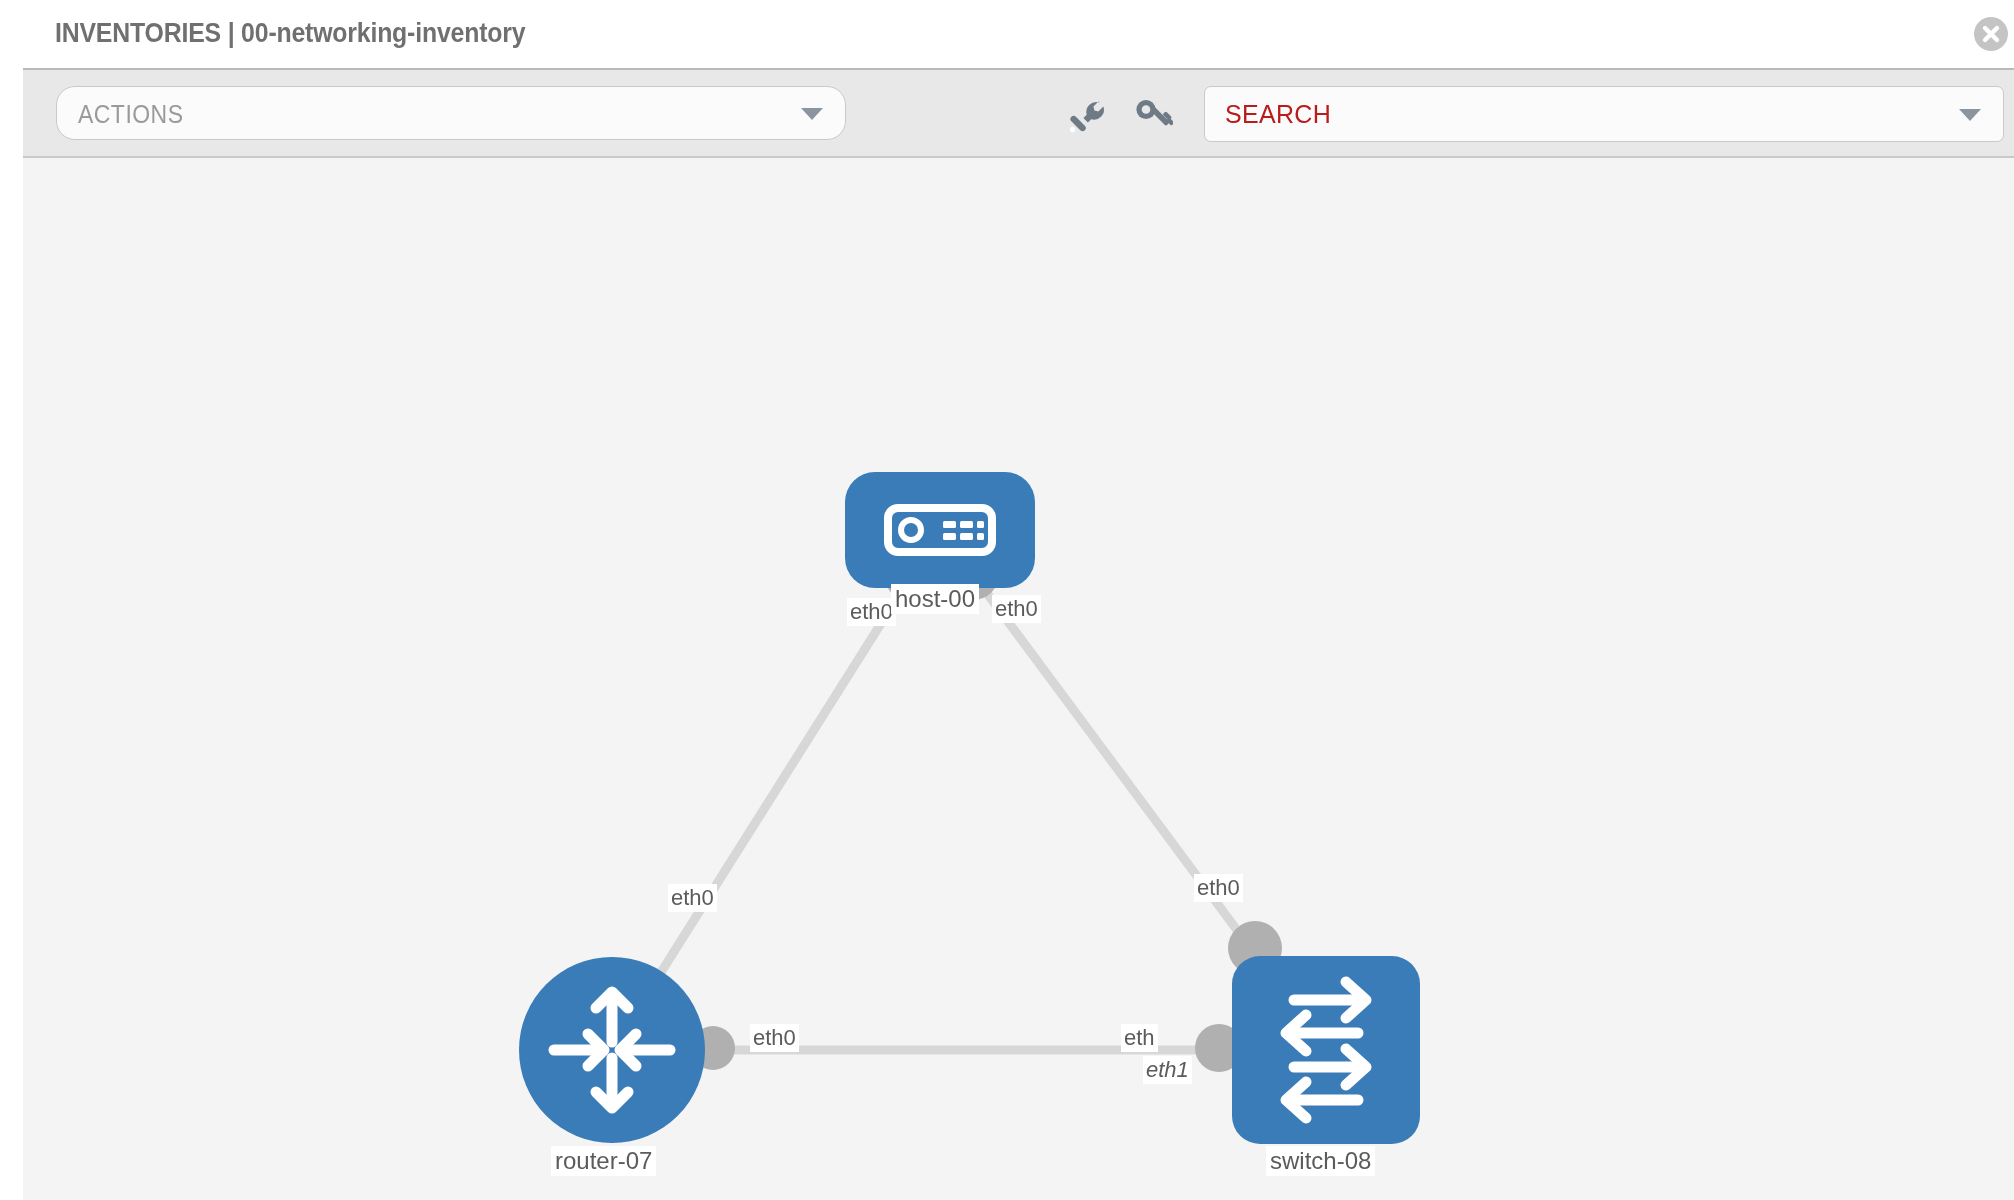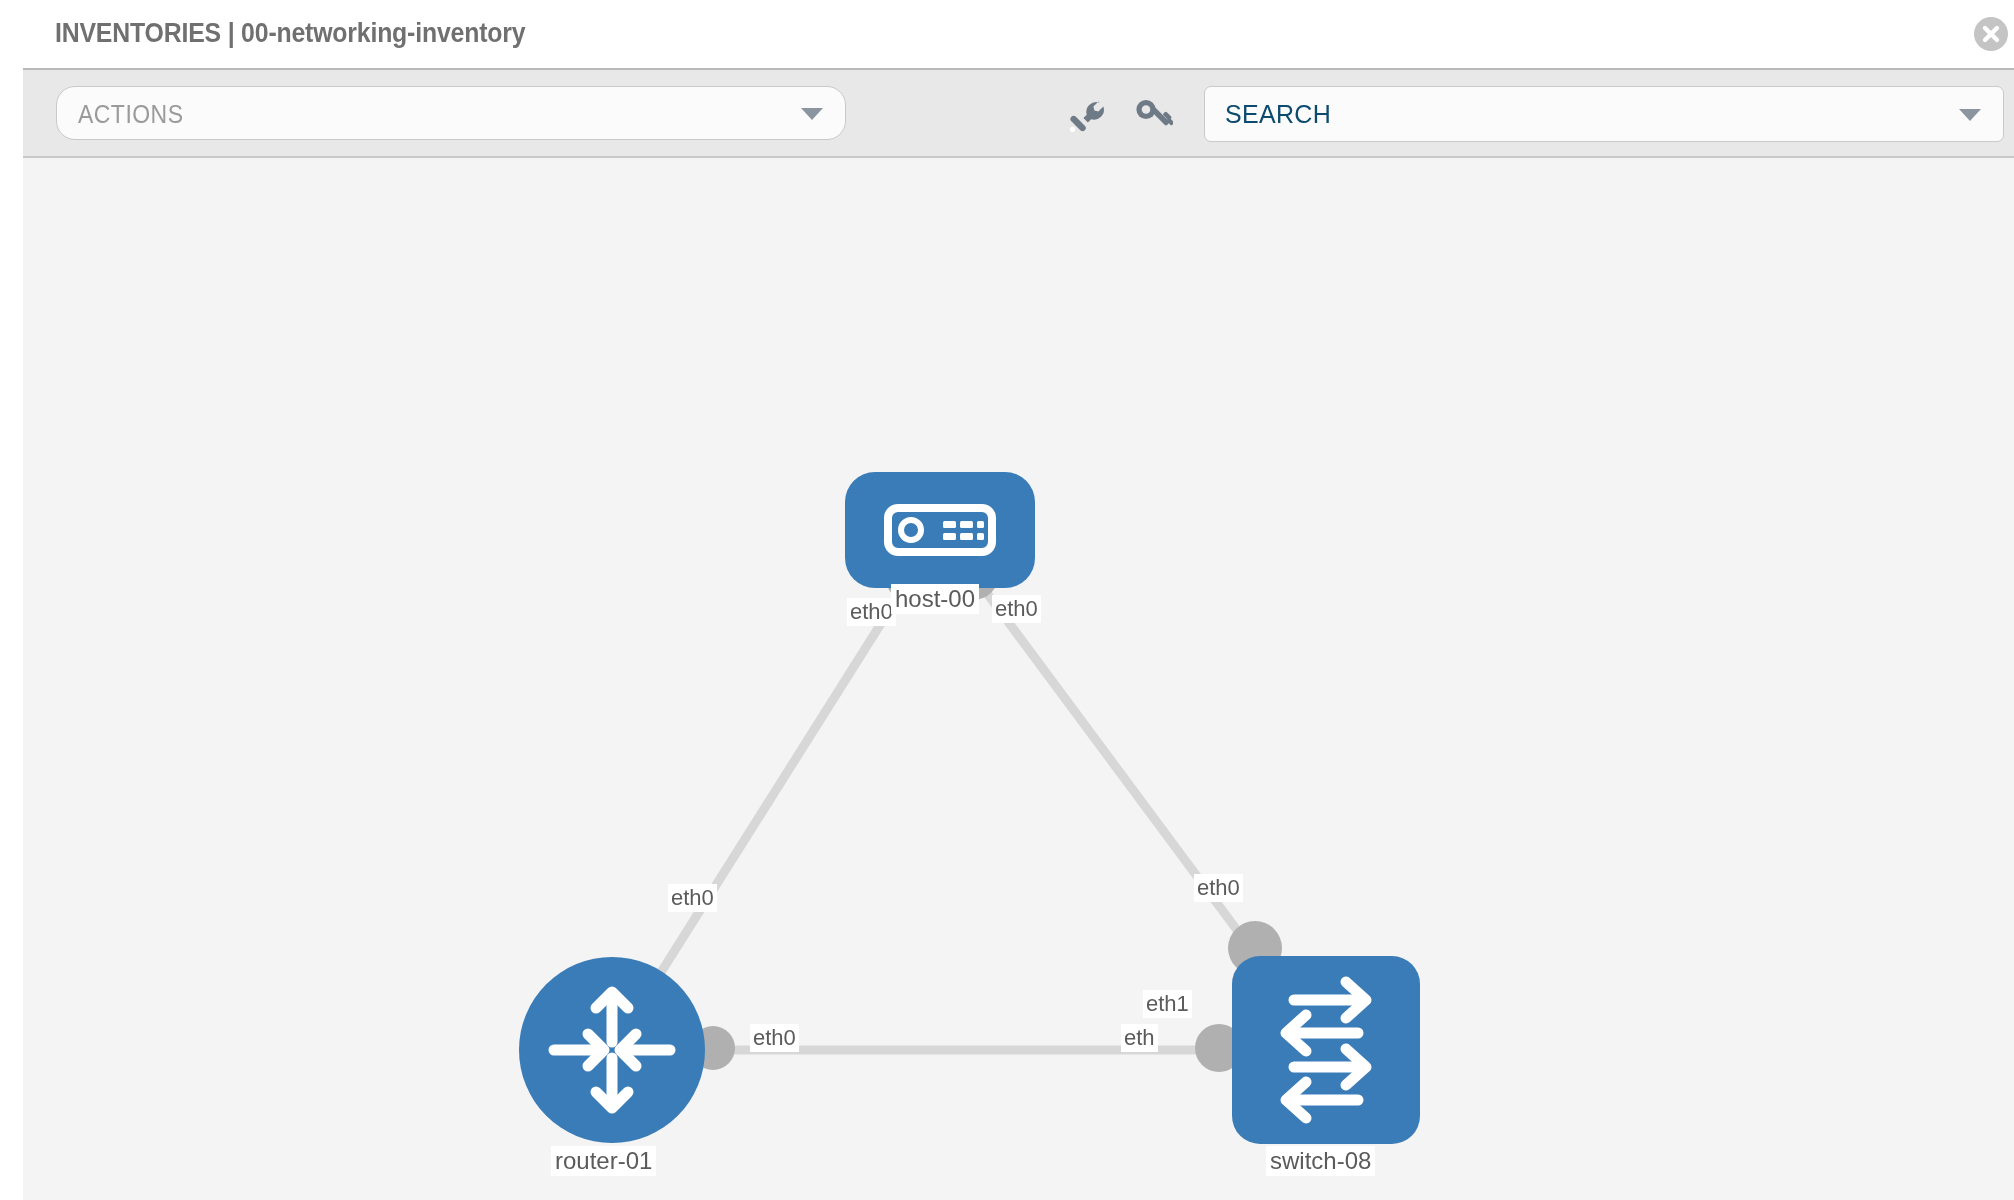--- a/index.html
+++ b/index.html
@@ -120,21 +120,21 @@
     border: 1px solid #c9c9c9;
     border-radius: 7px;
     box-sizing: border-box;
     cursor: text;
   }
   .search-label {
     position: absolute;
     left: 20px;
     top: 13px;
     font-size: 25px;
-    color: #0c4a6e;
+    color: #b91c1c;
     letter-spacing: 0.3px;
     white-space: nowrap;
   }
 
   
   .canvas {
     position: absolute;
     left: 0; top: 158px;
     width: 2014px;
     height: 1130px;
@@ -290,20 +290,20 @@
       </g>
     </svg>
 
     <div class="iface-label" style="left:824px; top:440px;">eth0</div>
     <div class="iface-label" style="left:969px; top:437px;">eth0</div>
     <div class="iface-label" style="left:645px; top:726px;">eth0</div>
     <div class="iface-label" style="left:1171px; top:716px;">eth0</div>
     <div class="iface-label" style="left:727px; top:866px;">eth0</div>
 
     <div class="iface-label" style="left:1098px; top:866px; z-index:4;">eth</div>
-    <div class="iface-label" style="left:1120px; top:832px; z-index:5;">eth1</div>
+    <div class="iface-label" style="left:1120px; top:898px; z-index:5;font-style:italic;">eth1</div>
 
     <div class="node-label" style="left:868px; top:426px; z-index:7;">host-00</div>
-    <div class="node-label" style="left:528px; top:988px;">router-01</div>
+    <div class="node-label" style="left:528px; top:988px;">router-07</div>
     <div class="node-label" style="left:1243px; top:988px;">switch-08</div>
 
   </div>
 </div>
 
 </body></html>

